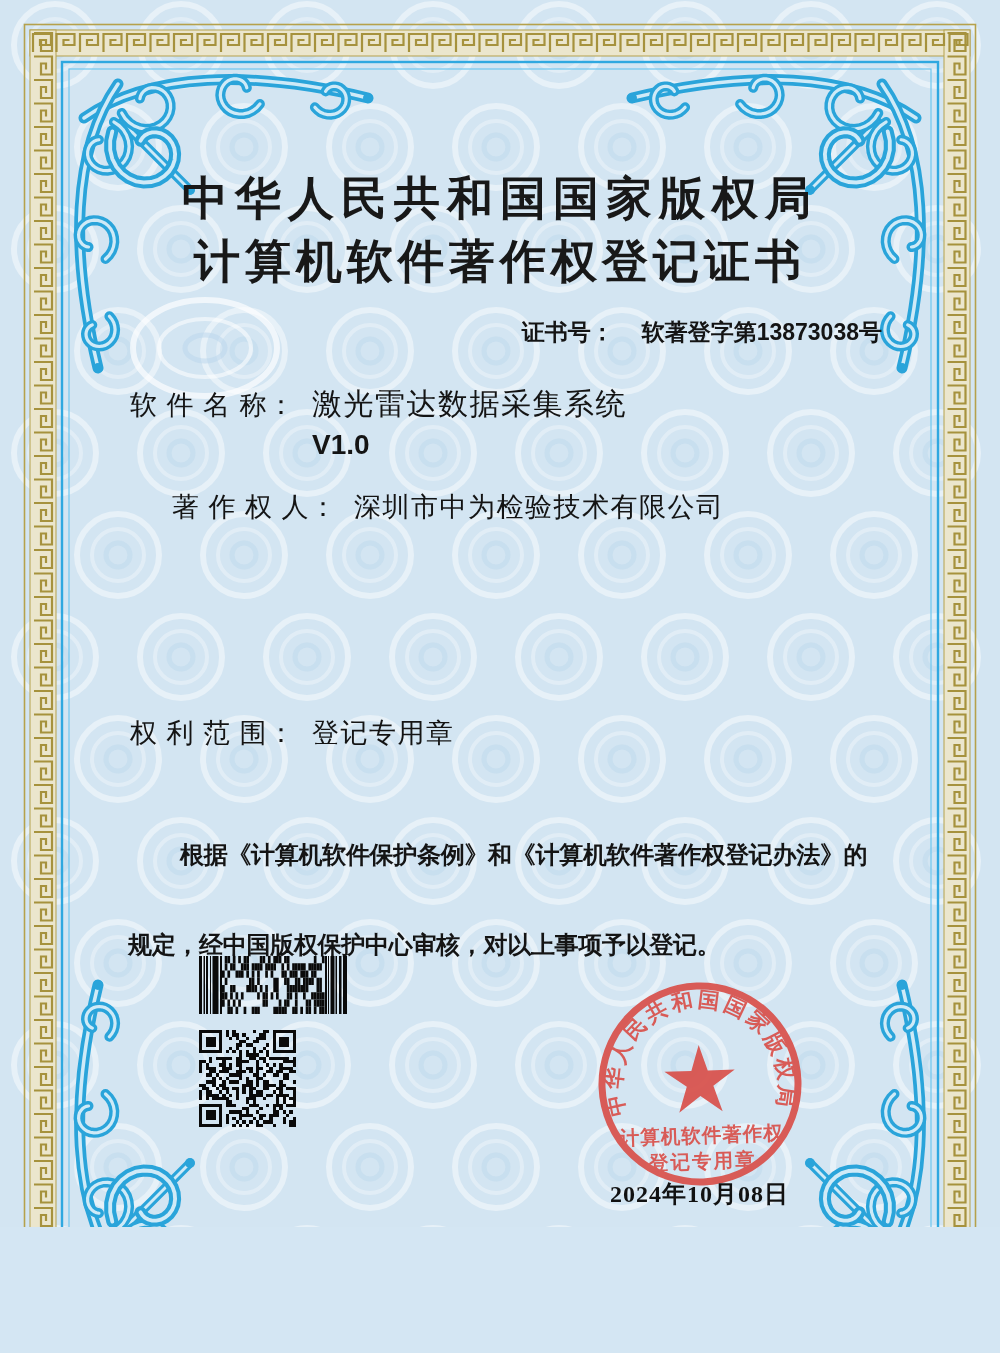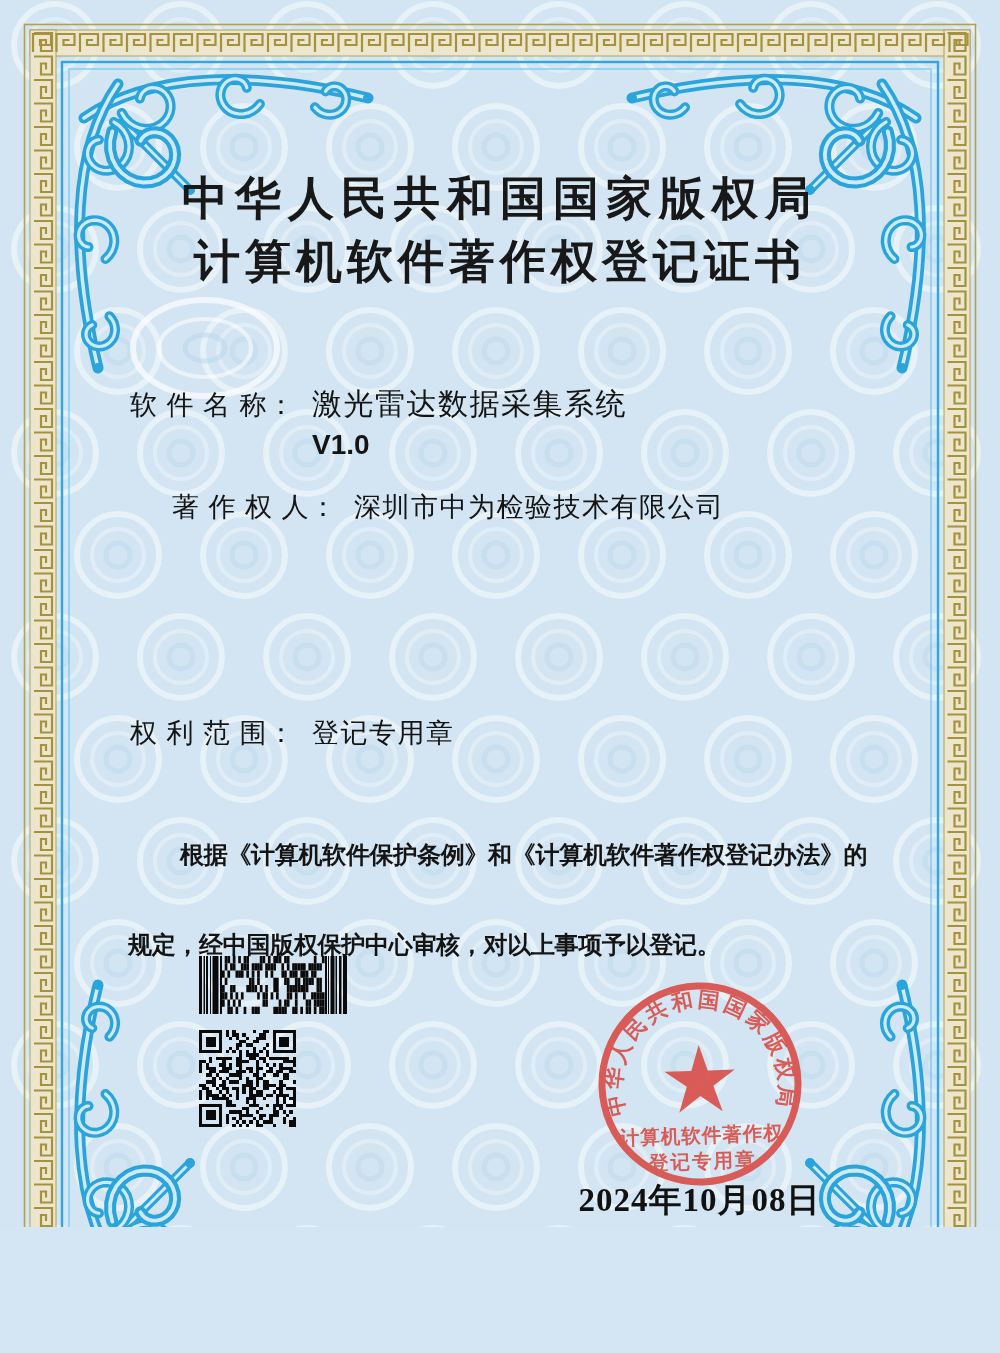--- a/index.html
+++ b/index.html
@@ -22,21 +22,21 @@
   .para{position:absolute;left:128px;width:775px;font-size:24px;font-weight:700;
         letter-spacing:-0.3px;white-space:nowrap;}
   .p1{top:839px;padding-left:52px;}
   .p2{top:916px;margin-top:13px;}
   #barcode{position:absolute;left:199px;top:956px;}
   #qrcode{position:absolute;left:199px;top:1030px;}
   .seal{position:absolute;left:578px;top:962px;width:244px;height:244px;
         opacity:.92;transform:rotate(-2deg);}
   .seal text{font-family:"Liberation Sans",sans-serif;font-weight:700;}
   .date{position:absolute;left:552px;top:1178px;width:295px;text-align:center;
-        font-size:33px;font-weight:700;font-family:"Liberation Serif",serif;
+        font-size:24px;font-weight:700;font-family:"Liberation Serif",serif;
         letter-spacing:1px;color:#111;}
 </style>
 </head>
 <body>
 
 <div class="page">
 
   <svg id="wm" class="layer" width="1000" height="1353" viewBox="0 0 1000 1353">
       <circle cx="55" cy="45" r="41" fill="none" stroke="rgba(255,255,255,0.45)" stroke-width="6"></circle>
       <circle cx="55" cy="45" r="26" fill="none" stroke="rgba(255,255,255,0.32)" stroke-width="4"></circle>
@@ -636,20 +636,23 @@
         <path d="M112.3,131.4L110.2,140.7L110.2,150.0L112.3,158.8L116.3,166.7L121.9,173.2L128.5,178.1L136.0,181.3L143.7,182.5L151.2,182.0L158.2,179.9L164.2,176.2L169.1,171.5L172.6,166.0L174.6,160.0L175.1,154.0L174.3,148.2L172.2,143.1L169.1,138.8L165.2,135.5L160.9,133.3L156.4,132.3L152.1,132.4L148.2,133.5L144.9,135.4L142.3,137.9L140.5,140.7" fill="none" stroke="#cfeaf7" stroke-width="3.84" stroke-linecap="round"></path>
         <circle cx="368" cy="98" r="5" fill="#2aa4da"></circle>
         <circle cx="98" cy="368" r="5" fill="#2aa4da"></circle>
         <circle cx="190" cy="190" r="5" fill="#2aa4da"></circle>
       </g>
     </svg>
 
   <div class="title t1">中华人民共和国国家版权局</div>
   <div class="title t2">计算机软件著作权登记证书</div>
 
+  <div class="certno">
+    <span>证书号：</span><span class="gap"></span><span>软著登字第13873038号</span>
+  </div>
 
   <div class="row r1">
     <span class="lab">软 件 名 称：</span><span class="val big">激光雷达数据采集系统</span>
   </div>
   <div class="v2">V1.0</div>
 
   <div class="row r2">
     <span class="lab">著 作 权 人：</span><span class="val">深圳市中为检验技术有限公司</span>
   </div>
 

